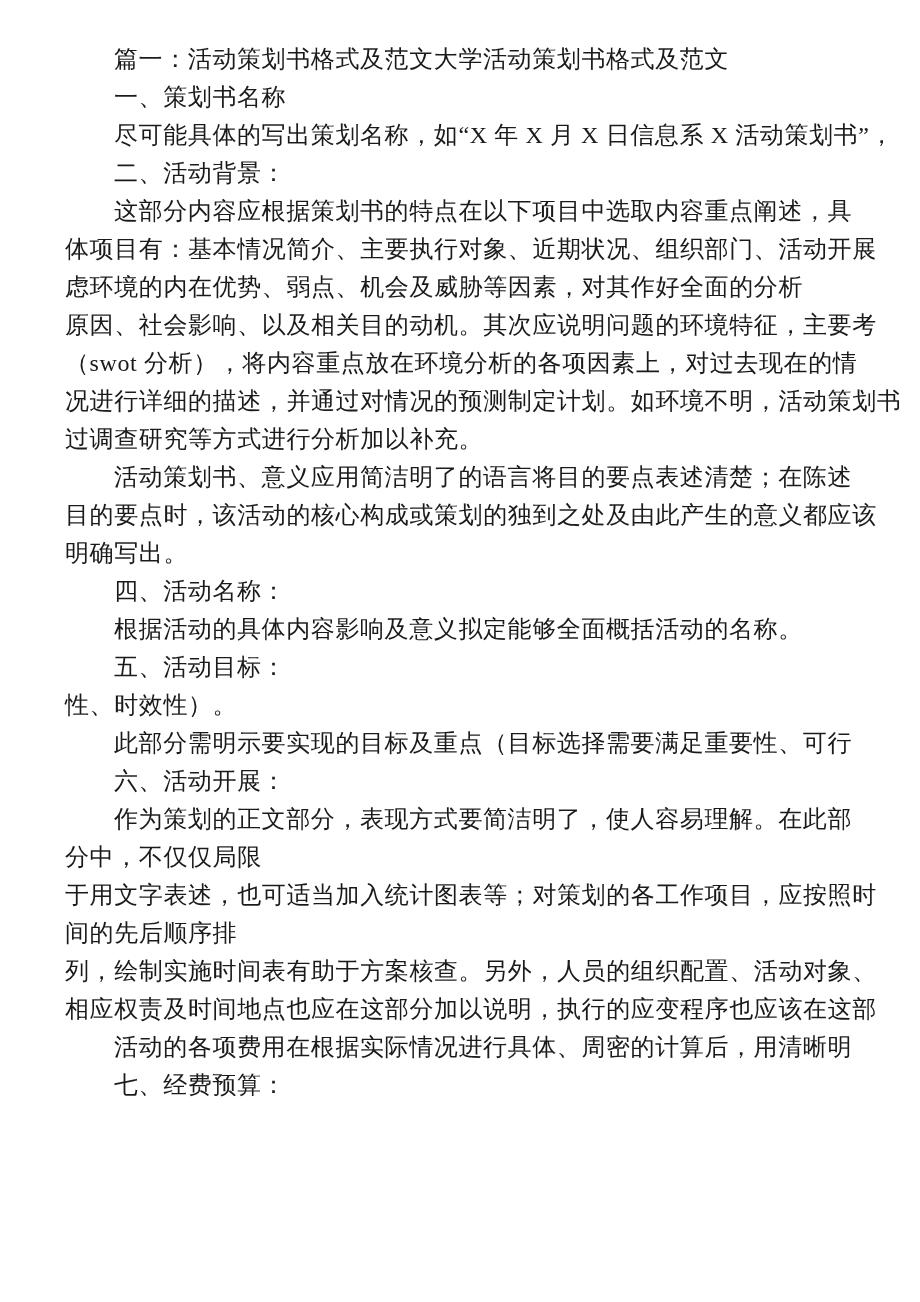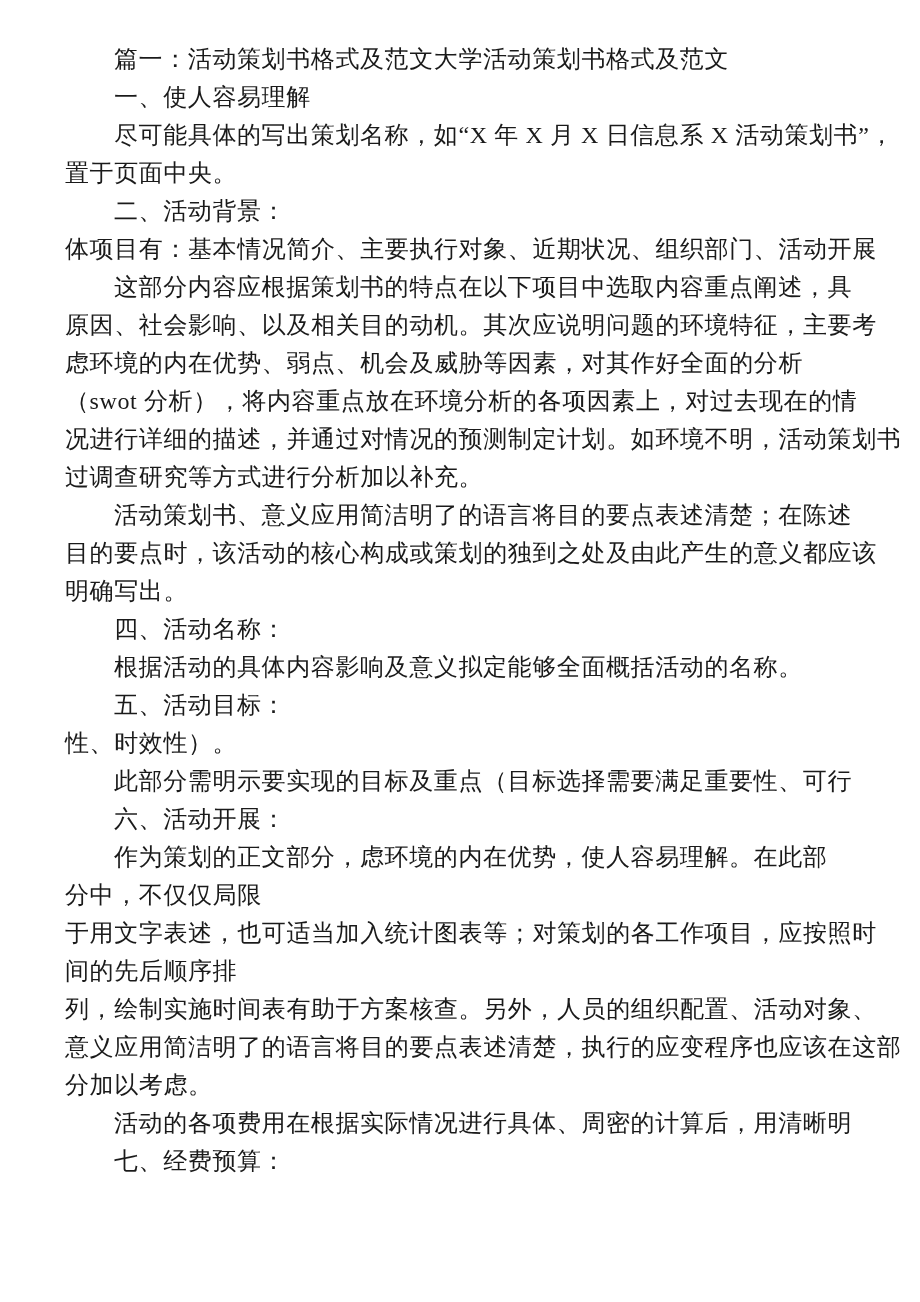--- a/index.html
+++ b/index.html
@@ -32,43 +32,41 @@
     text-indent: 49px;
   }
 </style>
 </head>
 <body>
 
 <div class="page">
   <div class="doc-body">
 
   <div class="text-line indent">篇一：活动策划书格式及范文大学活动策划书格式及范文</div>
-      <div class="text-line indent">一、使人容易理解</div>
+      <div class="text-line indent">一、策划书名称</div>
       <div class="text-line indent">尽可能具体的写出策划名称，如“X 年 X 月 X 日信息系 X 活动策划书”，</div>
-      <div class="text-line">置于页面中央。</div>
       <div class="text-line indent">二、活动背景：</div>
+      <div class="text-line indent">这部分内容应根据策划书的特点在以下项目中选取内容重点阐述，具</div>
       <div class="text-line">体项目有：基本情况简介、主要执行对象、近期状况、组织部门、活动开展</div>
-      <div class="text-line indent">这部分内容应根据策划书的特点在以下项目中选取内容重点阐述，具</div>
+      <div class="text-line">虑环境的内在优势、弱点、机会及威胁等因素，对其作好全面的分析</div>
       <div class="text-line">原因、社会影响、以及相关目的动机。其次应说明问题的环境特征，主要考</div>
-      <div class="text-line">虑环境的内在优势、弱点、机会及威胁等因素，对其作好全面的分析</div>
       <div class="text-line">（swot 分析），将内容重点放在环境分析的各项因素上，对过去现在的情</div>
       <div class="text-line">况进行详细的描述，并通过对情况的预测制定计划。如环境不明，活动策划书</div>
       <div class="text-line">过调查研究等方式进行分析加以补充。</div>
       <div class="text-line indent">活动策划书、意义应用简洁明了的语言将目的要点表述清楚；在陈述</div>
       <div class="text-line">目的要点时，该活动的核心构成或策划的独到之处及由此产生的意义都应该</div>
       <div class="text-line">明确写出。</div>
       <div class="text-line indent">四、活动名称：</div>
       <div class="text-line indent">根据活动的具体内容影响及意义拟定能够全面概括活动的名称。</div>
       <div class="text-line indent">五、活动目标：</div>
       <div class="text-line">性、时效性）。</div>
       <div class="text-line indent">此部分需明示要实现的目标及重点（目标选择需要满足重要性、可行</div>
       <div class="text-line indent">六、活动开展：</div>
-      <div class="text-line indent">作为策划的正文部分，虑环境的内在优势，使人容易理解。在此部</div>
+      <div class="text-line indent">作为策划的正文部分，表现方式要简洁明了，使人容易理解。在此部</div>
       <div class="text-line">分中，不仅仅局限</div>
       <div class="text-line">于用文字表述，也可适当加入统计图表等；对策划的各工作项目，应按照时</div>
       <div class="text-line">间的先后顺序排</div>
       <div class="text-line">列，绘制实施时间表有助于方案核查。另外，人员的组织配置、活动对象、</div>
-      <div class="text-line">意义应用简洁明了的语言将目的要点表述清楚，执行的应变程序也应该在这部</div>
-      <div class="text-line">分加以考虑。</div>
+      <div class="text-line">相应权责及时间地点也应在这部分加以说明，执行的应变程序也应该在这部</div>
       <div class="text-line indent">活动的各项费用在根据实际情况进行具体、周密的计算后，用清晰明</div>
       <div class="text-line indent">七、经费预算：</div>
     </div>
 </div>
 
 </body></html>

